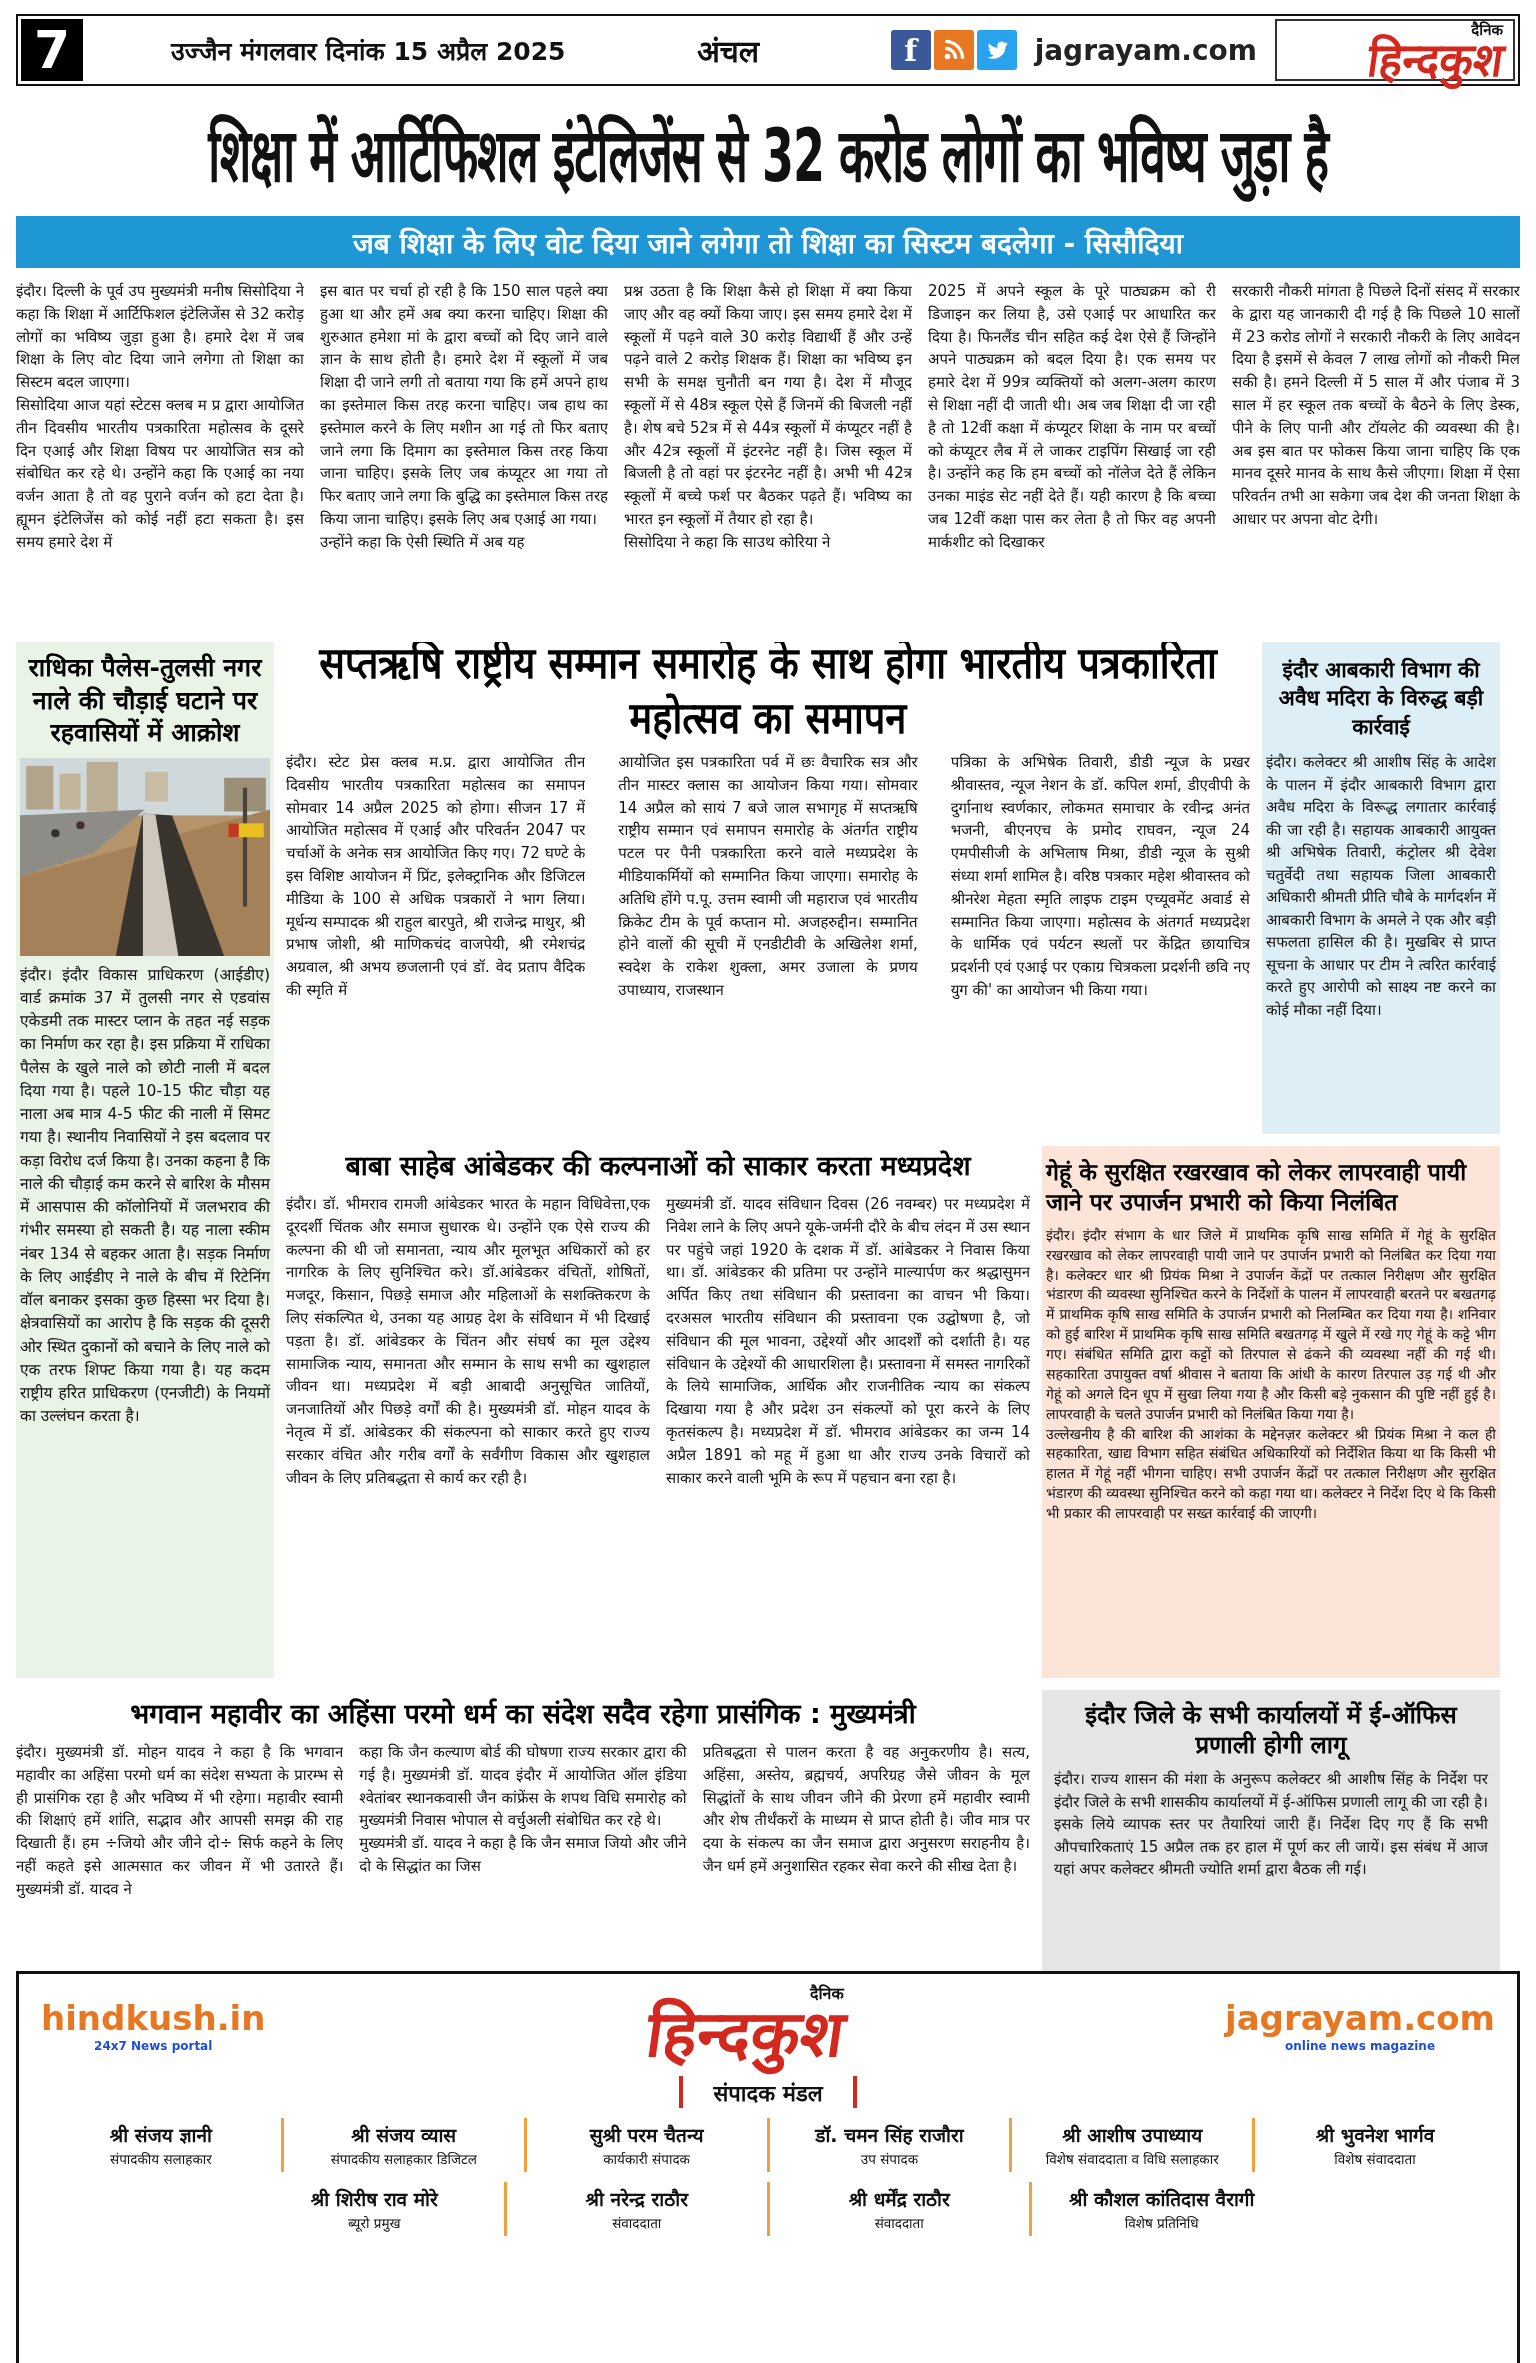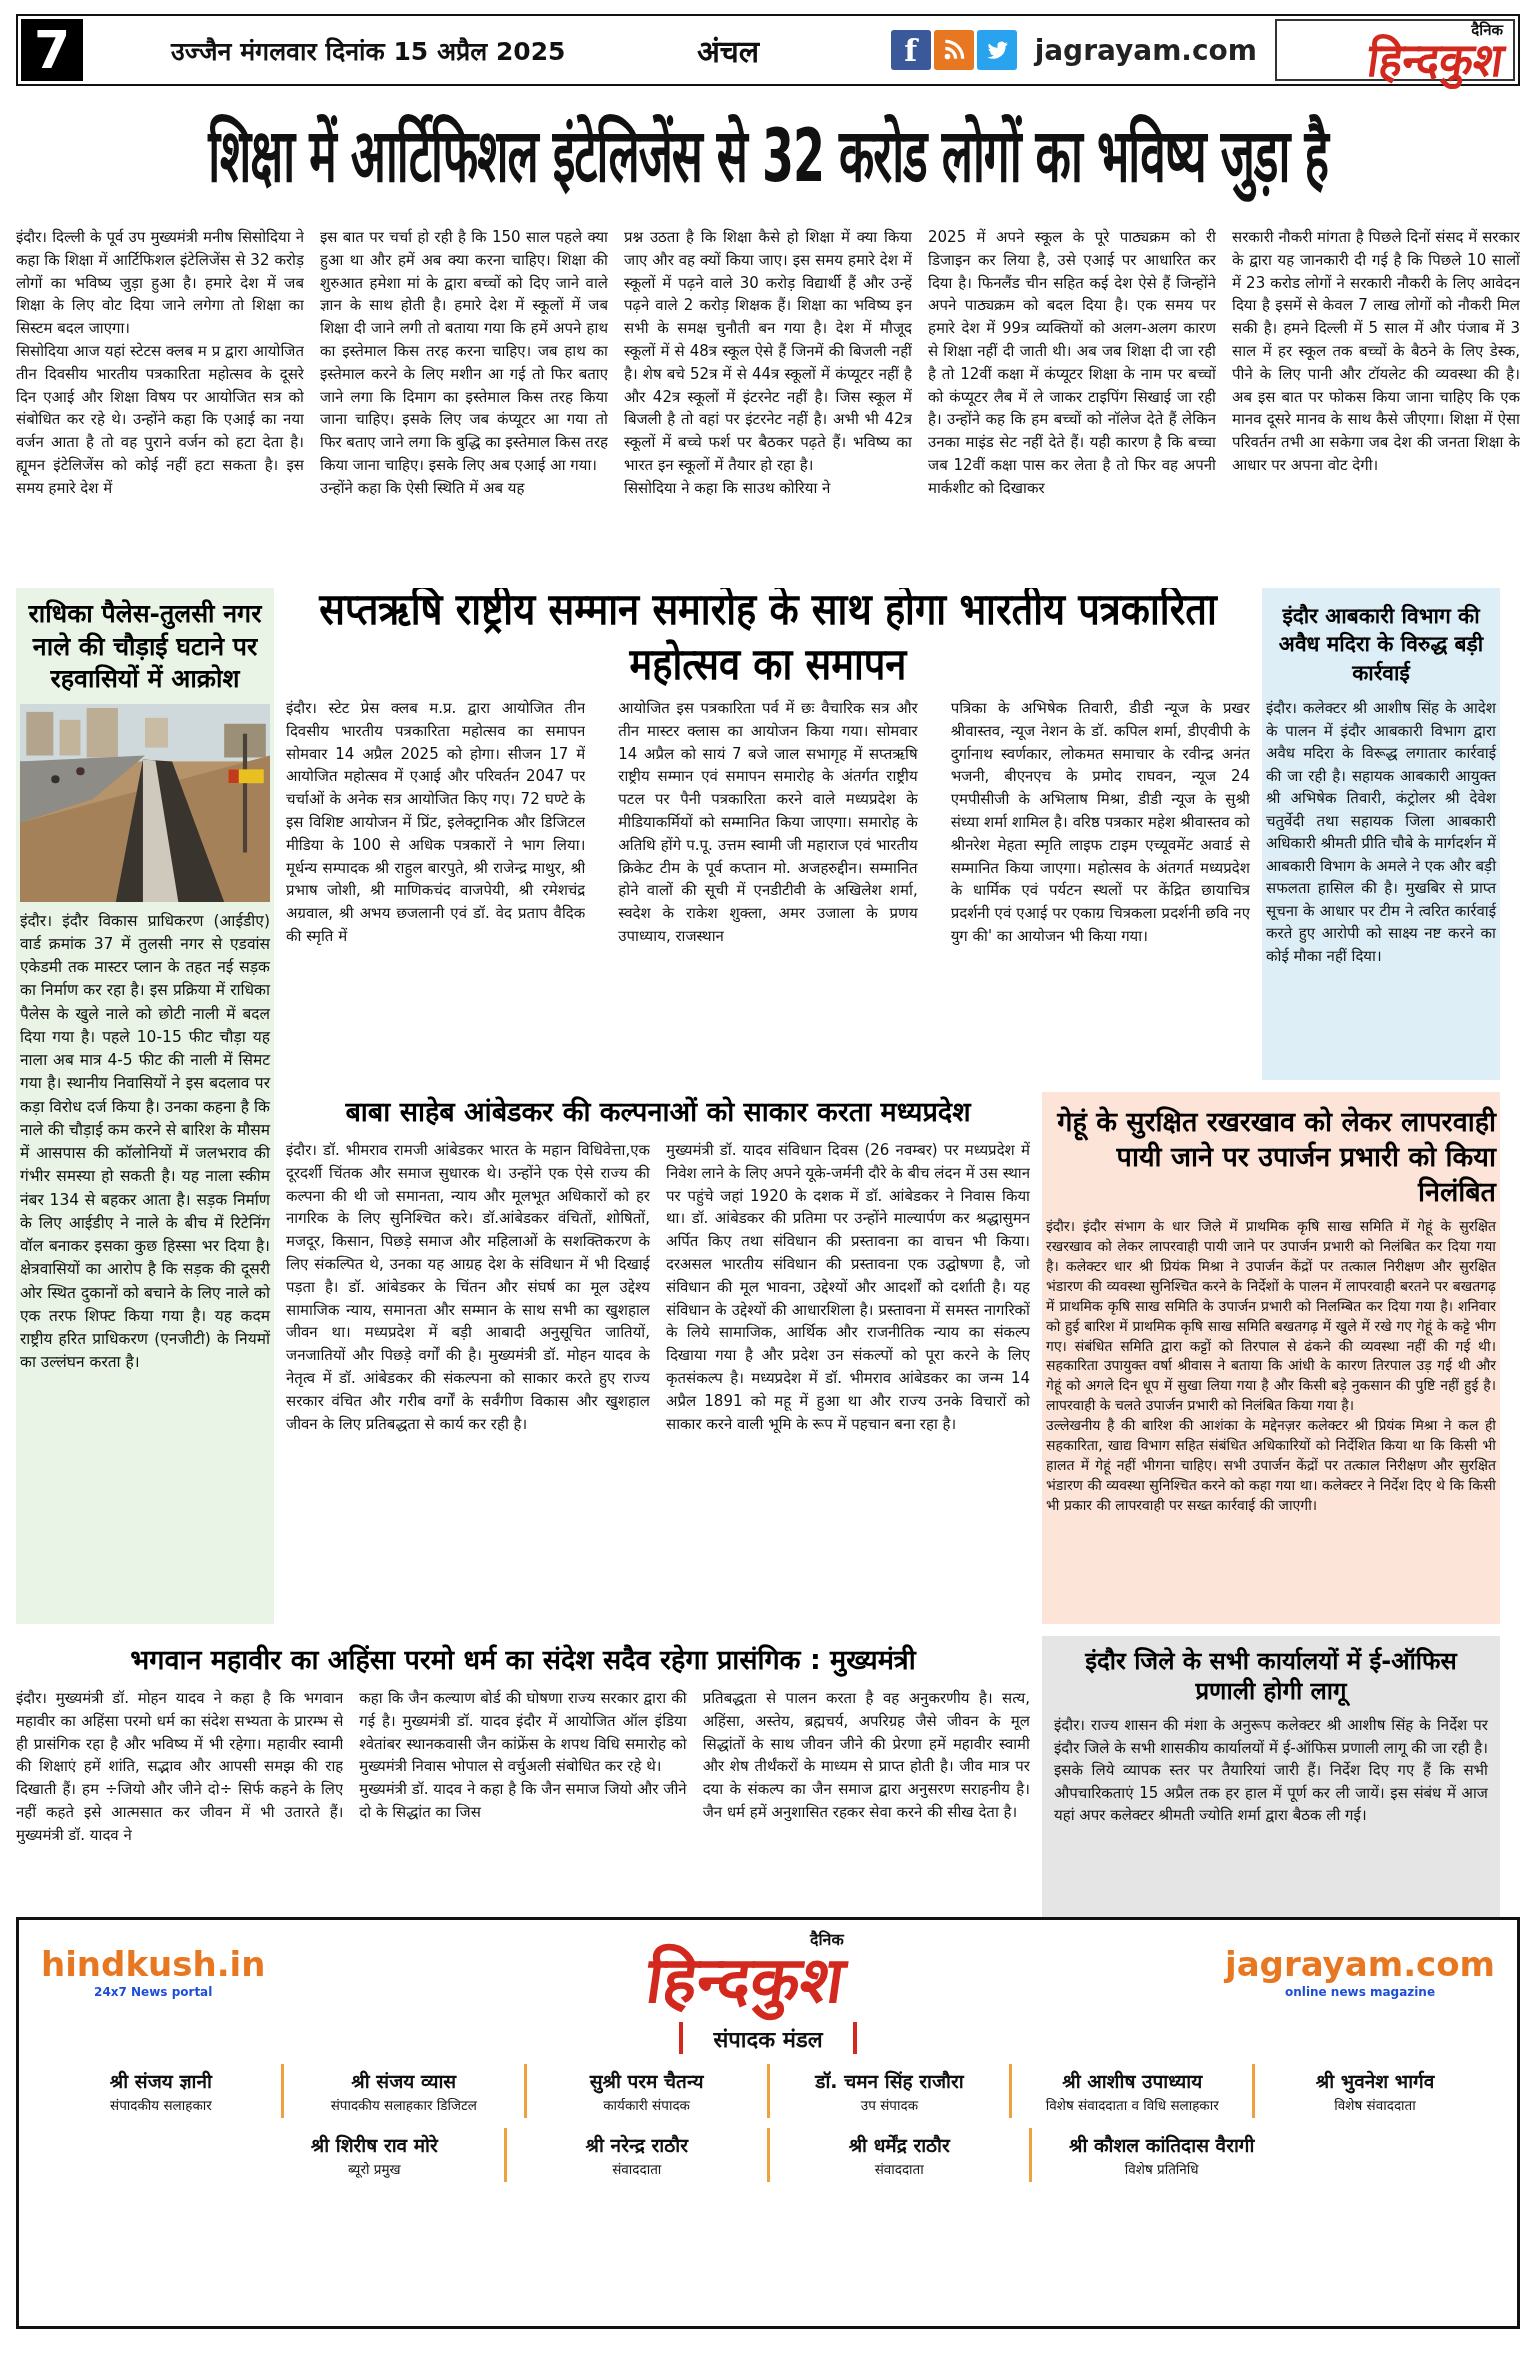--- a/index.html
+++ b/index.html
@@ -39,21 +39,21 @@
   .fest{grid-area:fest;overflow:hidden;}
   .excise{grid-area:excise;background:#ddeef6;}
   .amb{grid-area:amb;overflow:hidden;}
   .wheat{grid-area:wheat;background:#fce5d8;}
   .mahavir{grid-area:mahavir;overflow:hidden;}
   .eoffice{grid-area:eoffice;background:#e5e5e5;padding:8px 12px;box-sizing:border-box;overflow:hidden;}
   h2,h3{margin:0;color:#000;}
   .fest-h{font-size:38px;font-weight:800;text-align:center;line-height:1.25;margin:2px 0 12px;transform:scaleY(1.15);}
   .green-h{font-size:25px;font-weight:800;text-align:center;line-height:1.3;margin-bottom:8px;}
   .excise-h{font-size:21px;font-weight:800;text-align:center;line-height:1.35;margin:4px 0 10px;}
-  .wheat-h{font-size:27px;font-weight:800;text-align:right;line-height:1.3;margin:2px 0 8px;}
+  .wheat-h{font-size:23px;font-weight:800;text-align:left;line-height:1.3;margin:2px 0 8px;}
   .amb-h{font-size:27px;font-weight:800;text-align:center;white-space:nowrap;overflow:hidden;margin:0 0 10px;}
   .mah-h{font-size:27px;font-weight:800;text-align:center;white-space:nowrap;overflow:hidden;margin:4px 0 10px;}
   .eoff-h{font-size:24px;font-weight:800;text-align:center;line-height:1.25;margin:2px 0 8px;}
   .body-text{font-size:15px;line-height:1.5;text-align:justify;white-space:pre-line;}
   .cols{display:flex;gap:16px;overflow:hidden;}
   .photo{width:100%;height:198px;display:block;margin-bottom:8px;}
   
   .footer{border:3px solid #111;padding:12px 22px 6px;box-sizing:border-box;height:412px;overflow:hidden;}
   .f-top{display:flex;justify-content:space-between;align-items:center;}
   .f-side{text-align:center;}
@@ -100,20 +100,21 @@
     <div class="site">jagrayam.com</div>
     <div class="logo-box">
       <span class="logo-top">दैनिक</span>
       <span class="logo-main">हिन्दकुश</span>
     </div>
   </div>
 
   <div class="h1-wrap">
     <span>शिक्षा में आर्टिफिशल इंटेलिजेंस से 32 करोड लोगों का भविष्य जुड़ा है</span>
   </div>
+  <div class="subhead">जब शिक्षा के लिए वोट दिया जाने लगेगा तो शिक्षा का सिस्टम बदलेगा - सिसौदिया</div>
 
   <div class="lead-cols">
     <div class="col">इंदौर। दिल्ली के पूर्व उप मुख्यमंत्री मनीष सिसोदिया ने कहा कि शिक्षा में आर्टिफिशल इंटेलिजेंस से 32 करोड़ लोगों का भविष्य जुड़ा हुआ है। हमारे देश में जब शिक्षा के लिए वोट दिया जाने लगेगा तो शिक्षा का सिस्टम बदल जाएगा।
 सिसोदिया आज यहां स्टेटस क्लब म प्र द्वारा आयोजित तीन दिवसीय भारतीय पत्रकारिता महोत्सव के दूसरे दिन एआई और शिक्षा विषय पर आयोजित सत्र को संबोधित कर रहे थे। उन्होंने कहा कि एआई का नया वर्जन आता है तो वह पुराने वर्जन को हटा देता है। ह्यूमन इंटेलिजेंस को कोई नहीं हटा सकता है। इस समय हमारे देश में</div>
     <div class="col">इस बात पर चर्चा हो रही है कि 150 साल पहले क्या हुआ था और हमें अब क्या करना चाहिए। शिक्षा की शुरुआत हमेशा मां के द्वारा बच्चों को दिए जाने वाले ज्ञान के साथ होती है। हमारे देश में स्कूलों में जब शिक्षा दी जाने लगी तो बताया गया कि हमें अपने हाथ का इस्तेमाल किस तरह करना चाहिए। जब हाथ का इस्तेमाल करने के लिए मशीन आ गई तो फिर बताए जाने लगा कि दिमाग का इस्तेमाल किस तरह किया जाना चाहिए। इसके लिए जब कंप्यूटर आ गया तो फिर बताए जाने लगा कि बुद्धि का इस्तेमाल किस तरह किया जाना चाहिए। इसके लिए अब एआई आ गया।
 उन्होंने कहा कि ऐसी स्थिति में अब यह</div>
     <div class="col">प्रश्न उठता है कि शिक्षा कैसे हो शिक्षा में क्या किया जाए और वह क्यों किया जाए। इस समय हमारे देश में स्कूलों में पढ़ने वाले 30 करोड़ विद्यार्थी हैं और उन्हें पढ़ने वाले 2 करोड़ शिक्षक हैं। शिक्षा का भविष्य इन सभी के समक्ष चुनौती बन गया है। देश में मौजूद स्कूलों में से 48त्र स्कूल ऐसे हैं जिनमें की बिजली नहीं है। शेष बचे 52त्र में से 44त्र स्कूलों में कंप्यूटर नहीं है और 42त्र स्कूलों में इंटरनेट नहीं है। जिस स्कूल में बिजली है तो वहां पर इंटरनेट नहीं है। अभी भी 42त्र स्कूलों में बच्चे फर्श पर बैठकर पढ़ते हैं। भविष्य का भारत इन स्कूलों में तैयार हो रहा है।
 सिसोदिया ने कहा कि साउथ कोरिया ने</div>
     <div class="col">2025 में अपने स्कूल के पूरे पाठ्यक्रम को री डिजाइन कर लिया है, उसे एआई पर आधारित कर दिया है। फिनलैंड चीन सहित कई देश ऐसे हैं जिन्होंने अपने पाठ्यक्रम को बदल दिया है। एक समय पर हमारे देश में 99त्र व्यक्तियों को अलग-अलग कारण से शिक्षा नहीं दी जाती थी। अब जब शिक्षा दी जा रही है तो 12वीं कक्षा में कंप्यूटर शिक्षा के नाम पर बच्चों को कंप्यूटर लैब में ले जाकर टाइपिंग सिखाई जा रही है। उन्होंने कह कि हम बच्चों को नॉलेज देते हैं लेकिन उनका माइंड सेट नहीं देते हैं। यही कारण है कि बच्चा जब 12वीं कक्षा पास कर लेता है तो फिर वह अपनी मार्कशीट को दिखाकर</div>
     <div class="col">सरकारी नौकरी मांगता है पिछले दिनों संसद में सरकार के द्वारा यह जानकारी दी गई है कि पिछले 10 सालों में 23 करोड लोगों ने सरकारी नौकरी के लिए आवेदन दिया है इसमें से केवल 7 लाख लोगों को नौकरी मिल सकी है। हमने दिल्ली में 5 साल में और पंजाब में 3 साल में हर स्कूल तक बच्चों के बैठने के लिए डेस्क, पीने के लिए पानी और टॉयलेट की व्यवस्था की है। अब इस बात पर फोकस किया जाना चाहिए कि एक मानव दूसरे मानव के साथ कैसे जीएगा। शिक्षा में ऐसा परिवर्तन तभी आ सकेगा जब देश की जनता शिक्षा के आधार पर अपना वोट देगी।</div>

